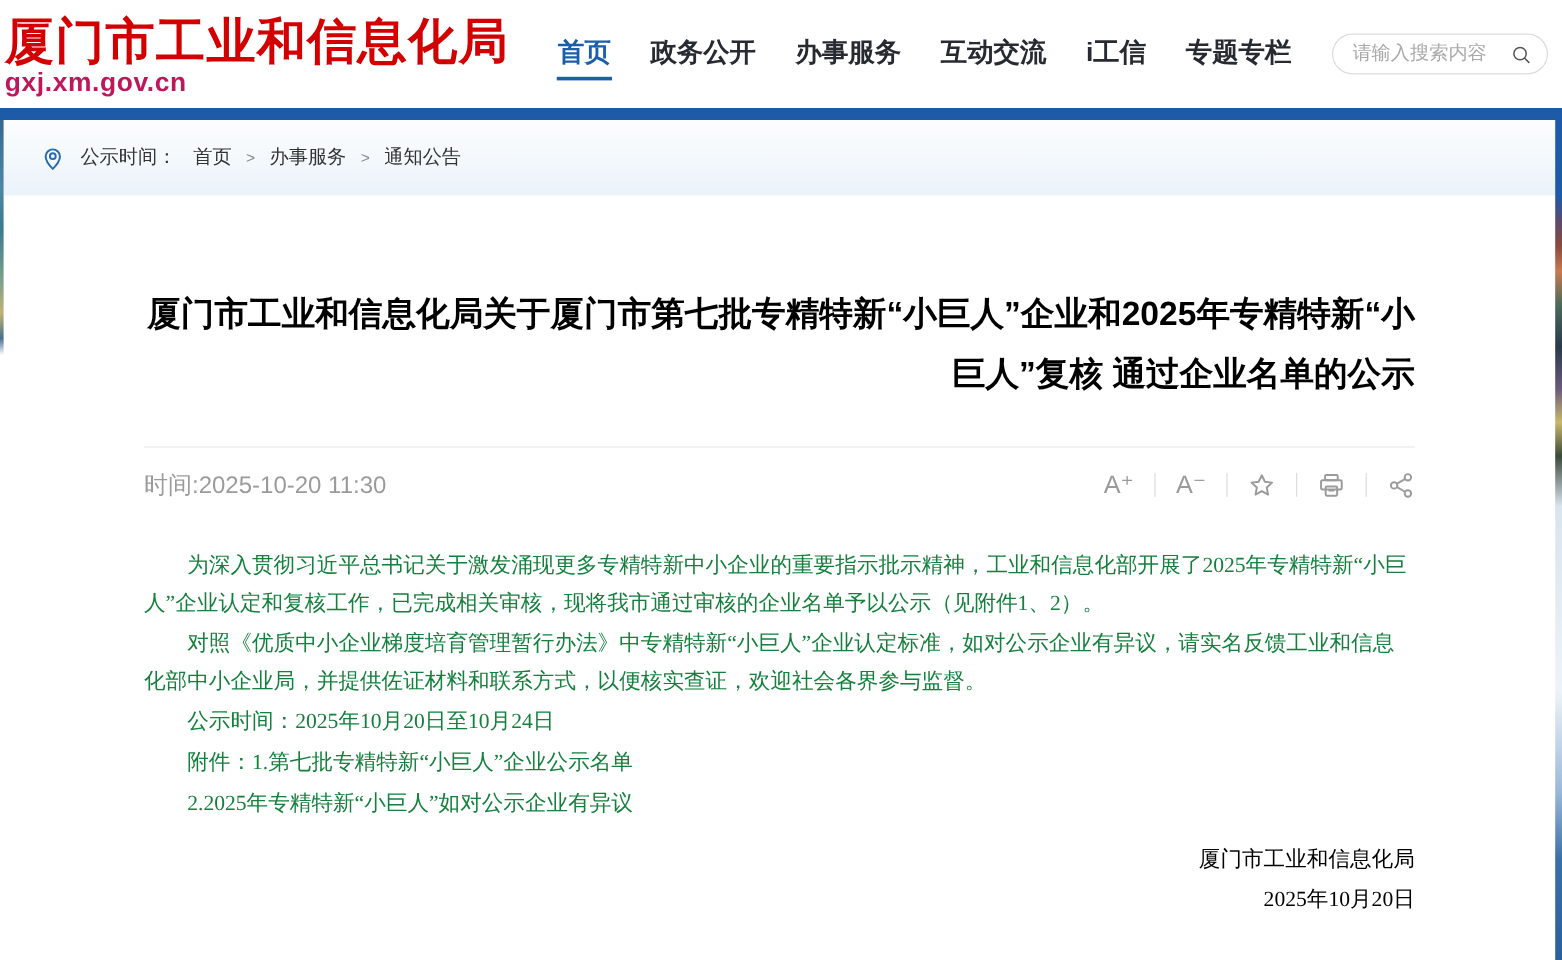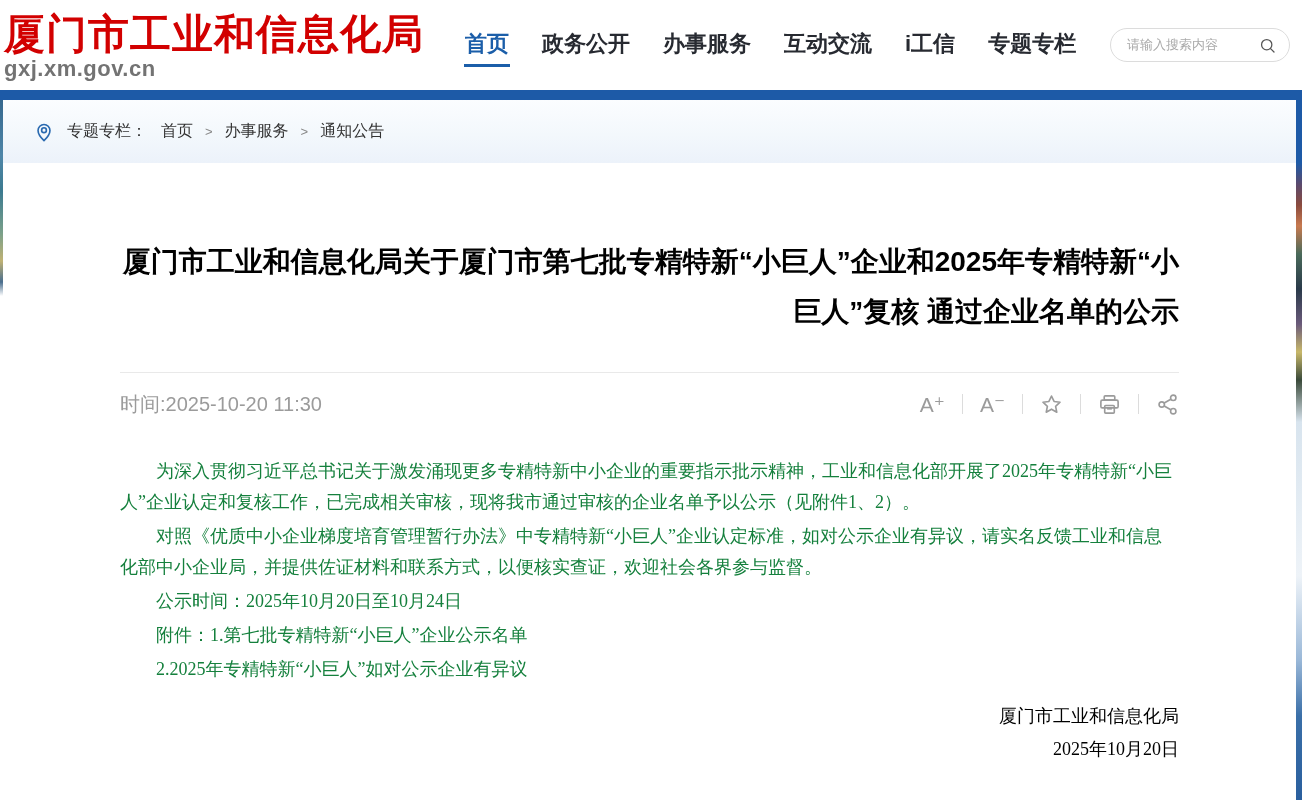--- a/index.html
+++ b/index.html
@@ -4,29 +4,29 @@
 <style>
   * { margin:0; padding:0; box-sizing:border-box; }
   html,body { width:1302px; height:800px; overflow:hidden; background:#fff;
     font-family:"Liberation Sans","DejaVu Sans",sans-serif; }
 
   
   .site-header { height:90px; background:#fff; display:flex; align-items:center; padding:0 12px 0 4px; }
   .logo-block { width:452px; flex:0 0 auto; padding-top:2px; }
   .logo-title { font-family:"Liberation Serif","DejaVu Serif",serif; font-weight:bold;
     font-size:41px; line-height:46px; color:#d20000; letter-spacing:1px; white-space:nowrap; }
-  .logo-domain { font-size:22px; font-weight:bold; color:#737373; line-height:24px; letter-spacing:.5px; }
+  .logo-domain { font-size:22px; font-weight:bold; color:#be185d; line-height:24px; letter-spacing:.5px; }
   .main-nav { display:flex; align-items:center; gap:31px; margin-left:8px; padding-top:4px; }
   .nav-item { font-size:22px; font-weight:bold; color:#272a31; cursor:pointer; position:relative;
     white-space:nowrap; text-decoration:none; padding:2px 1px 8px; }
   .nav-item.active { color:#1b5ea9; }
   .nav-item.active::after { content:""; position:absolute; left:0; right:0; bottom:0; height:3px; background:#1b5ea9; }
   .search-box { margin-left:auto; width:180px; height:34px; border:1px solid #dcdcdc; border-radius:18px;
     display:flex; align-items:center; padding:0 12px 0 16px; background:#fff; }
-  .search-input { border:none; outline:none; flex:1 1 auto; min-width:0; font-size:13px; color:#333; background:transparent;font-family:Liberation Serif, serif; }
+  .search-input { border:none; outline:none; flex:1 1 auto; min-width:0; font-size:16px; color:#333; background:transparent;font-family:Liberation Serif, serif; }
   .search-input::placeholder { color:#a9a9a9; }
   .search-icon { width:19px; height:19px; color:#555; flex:0 0 auto; cursor:pointer; }
 
   
   .blue-bar { height:10px; background:#1d5aa7; }
 
   
   .page-body { position:relative; height:700px; background:#fff; }
   .edge-strip { position:absolute; top:0; bottom:0; }
   .edge-strip.left { left:0; width:3px;
@@ -92,21 +92,21 @@
   <div class="edge-strip left"></div>
   <div class="edge-strip right"></div>
 
   <div class="page-inner">
 
     <div class="breadcrumb-band">
       <svg class="crumb-pin" viewBox="0 0 24 24" fill="none" stroke="#2a6ab0" stroke-width="1.8" stroke-linecap="round" stroke-linejoin="round">
         <path d="M12 21.5s-6.5-6.4-6.5-11.2A6.5 6.5 0 0 1 18.5 10.3c0 4.8-6.5 11.2-6.5 11.2z"></path>
         <circle cx="12" cy="10" r="2.6"></circle>
       </svg>
-      <span class="crumb-label">专题专栏：</span>
+      <span class="crumb-label">公示时间：</span>
       <a class="crumb-link">首页</a>
       <span class="crumb-sep">&gt;</span>
       <a class="crumb-link">办事服务</a>
       <span class="crumb-sep">&gt;</span>
       <a class="crumb-link">通知公告</a>
     </div>
 
     <main class="article">
       <h1 class="article-title">厦门市工业和信息化局关于厦门市第七批专精特新“小巨人”企业和2025年专精特新“小巨人”复核 通过企业名单的公示</h1>
 

